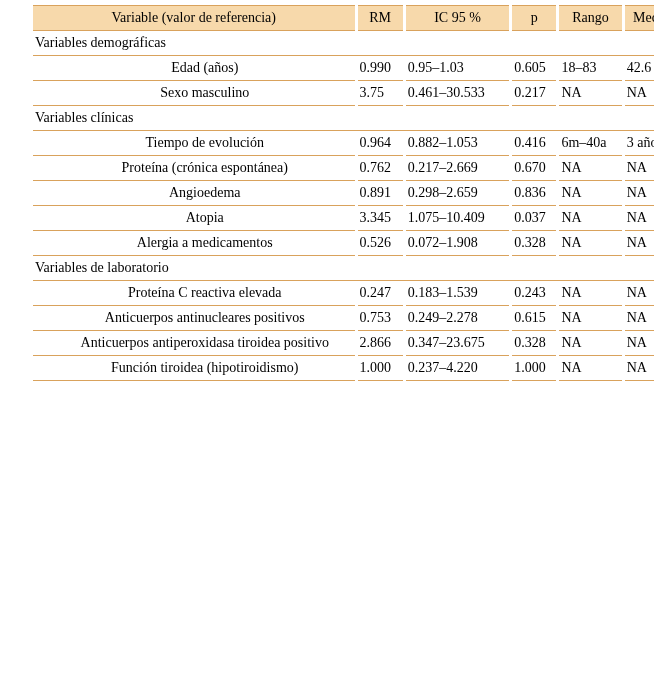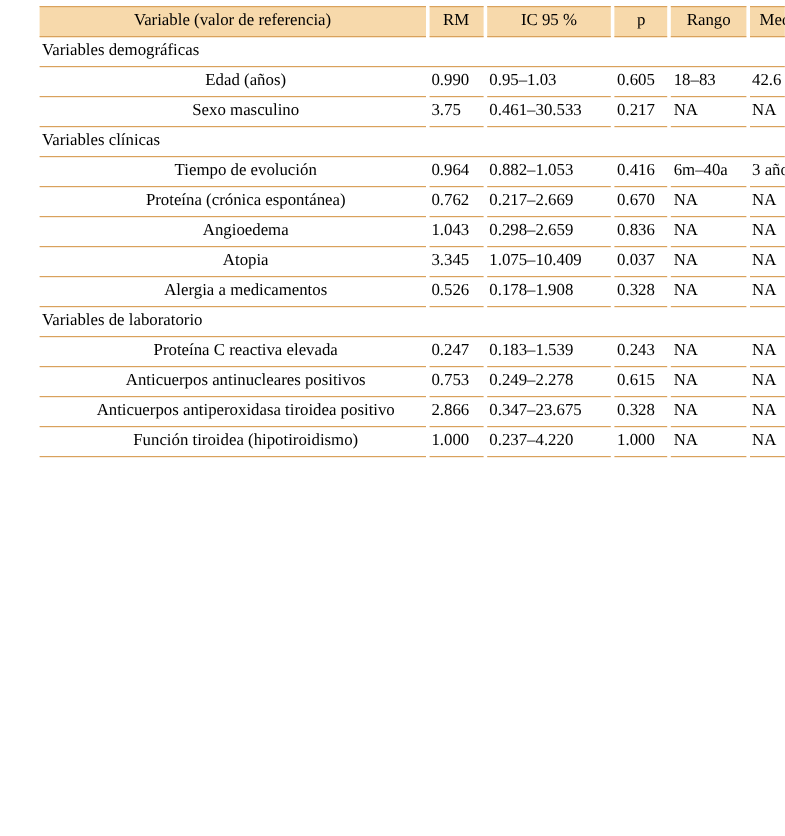--- a/index.html
+++ b/index.html
@@ -118,38 +118,38 @@
         <tr>
           <td class="var-cell">Proteína (crónica espontánea)</td>
           <td class="num-cell">0.762</td>
           <td class="num-cell">0.217–2.669</td>
           <td class="num-cell">0.670</td>
           <td class="num-cell">NA</td>
           <td class="num-cell">NA</td>
         </tr>
         <tr>
           <td class="var-cell">Angioedema</td>
-          <td class="num-cell">1.043</td>
+          <td class="num-cell">0.891</td>
           <td class="num-cell">0.298–2.659</td>
           <td class="num-cell">0.836</td>
           <td class="num-cell">NA</td>
           <td class="num-cell">NA</td>
         </tr>
         <tr>
           <td class="var-cell">Atopia</td>
           <td class="num-cell">3.345</td>
           <td class="num-cell">1.075–10.409</td>
           <td class="num-cell">0.037</td>
           <td class="num-cell">NA</td>
           <td class="num-cell">NA</td>
         </tr>
         <tr>
           <td class="var-cell">Alergia a medicamentos</td>
           <td class="num-cell">0.526</td>
-          <td class="num-cell">0.178–1.908</td>
+          <td class="num-cell">0.072–1.908</td>
           <td class="num-cell">0.328</td>
           <td class="num-cell">NA</td>
           <td class="num-cell">NA</td>
         </tr>
         <tr>
           <td colspan="6" class="section-cell">Variables de laboratorio</td>
         </tr>
         <tr>
           <td class="var-cell">Proteína C reactiva elevada</td>
           <td class="num-cell">0.247</td>

